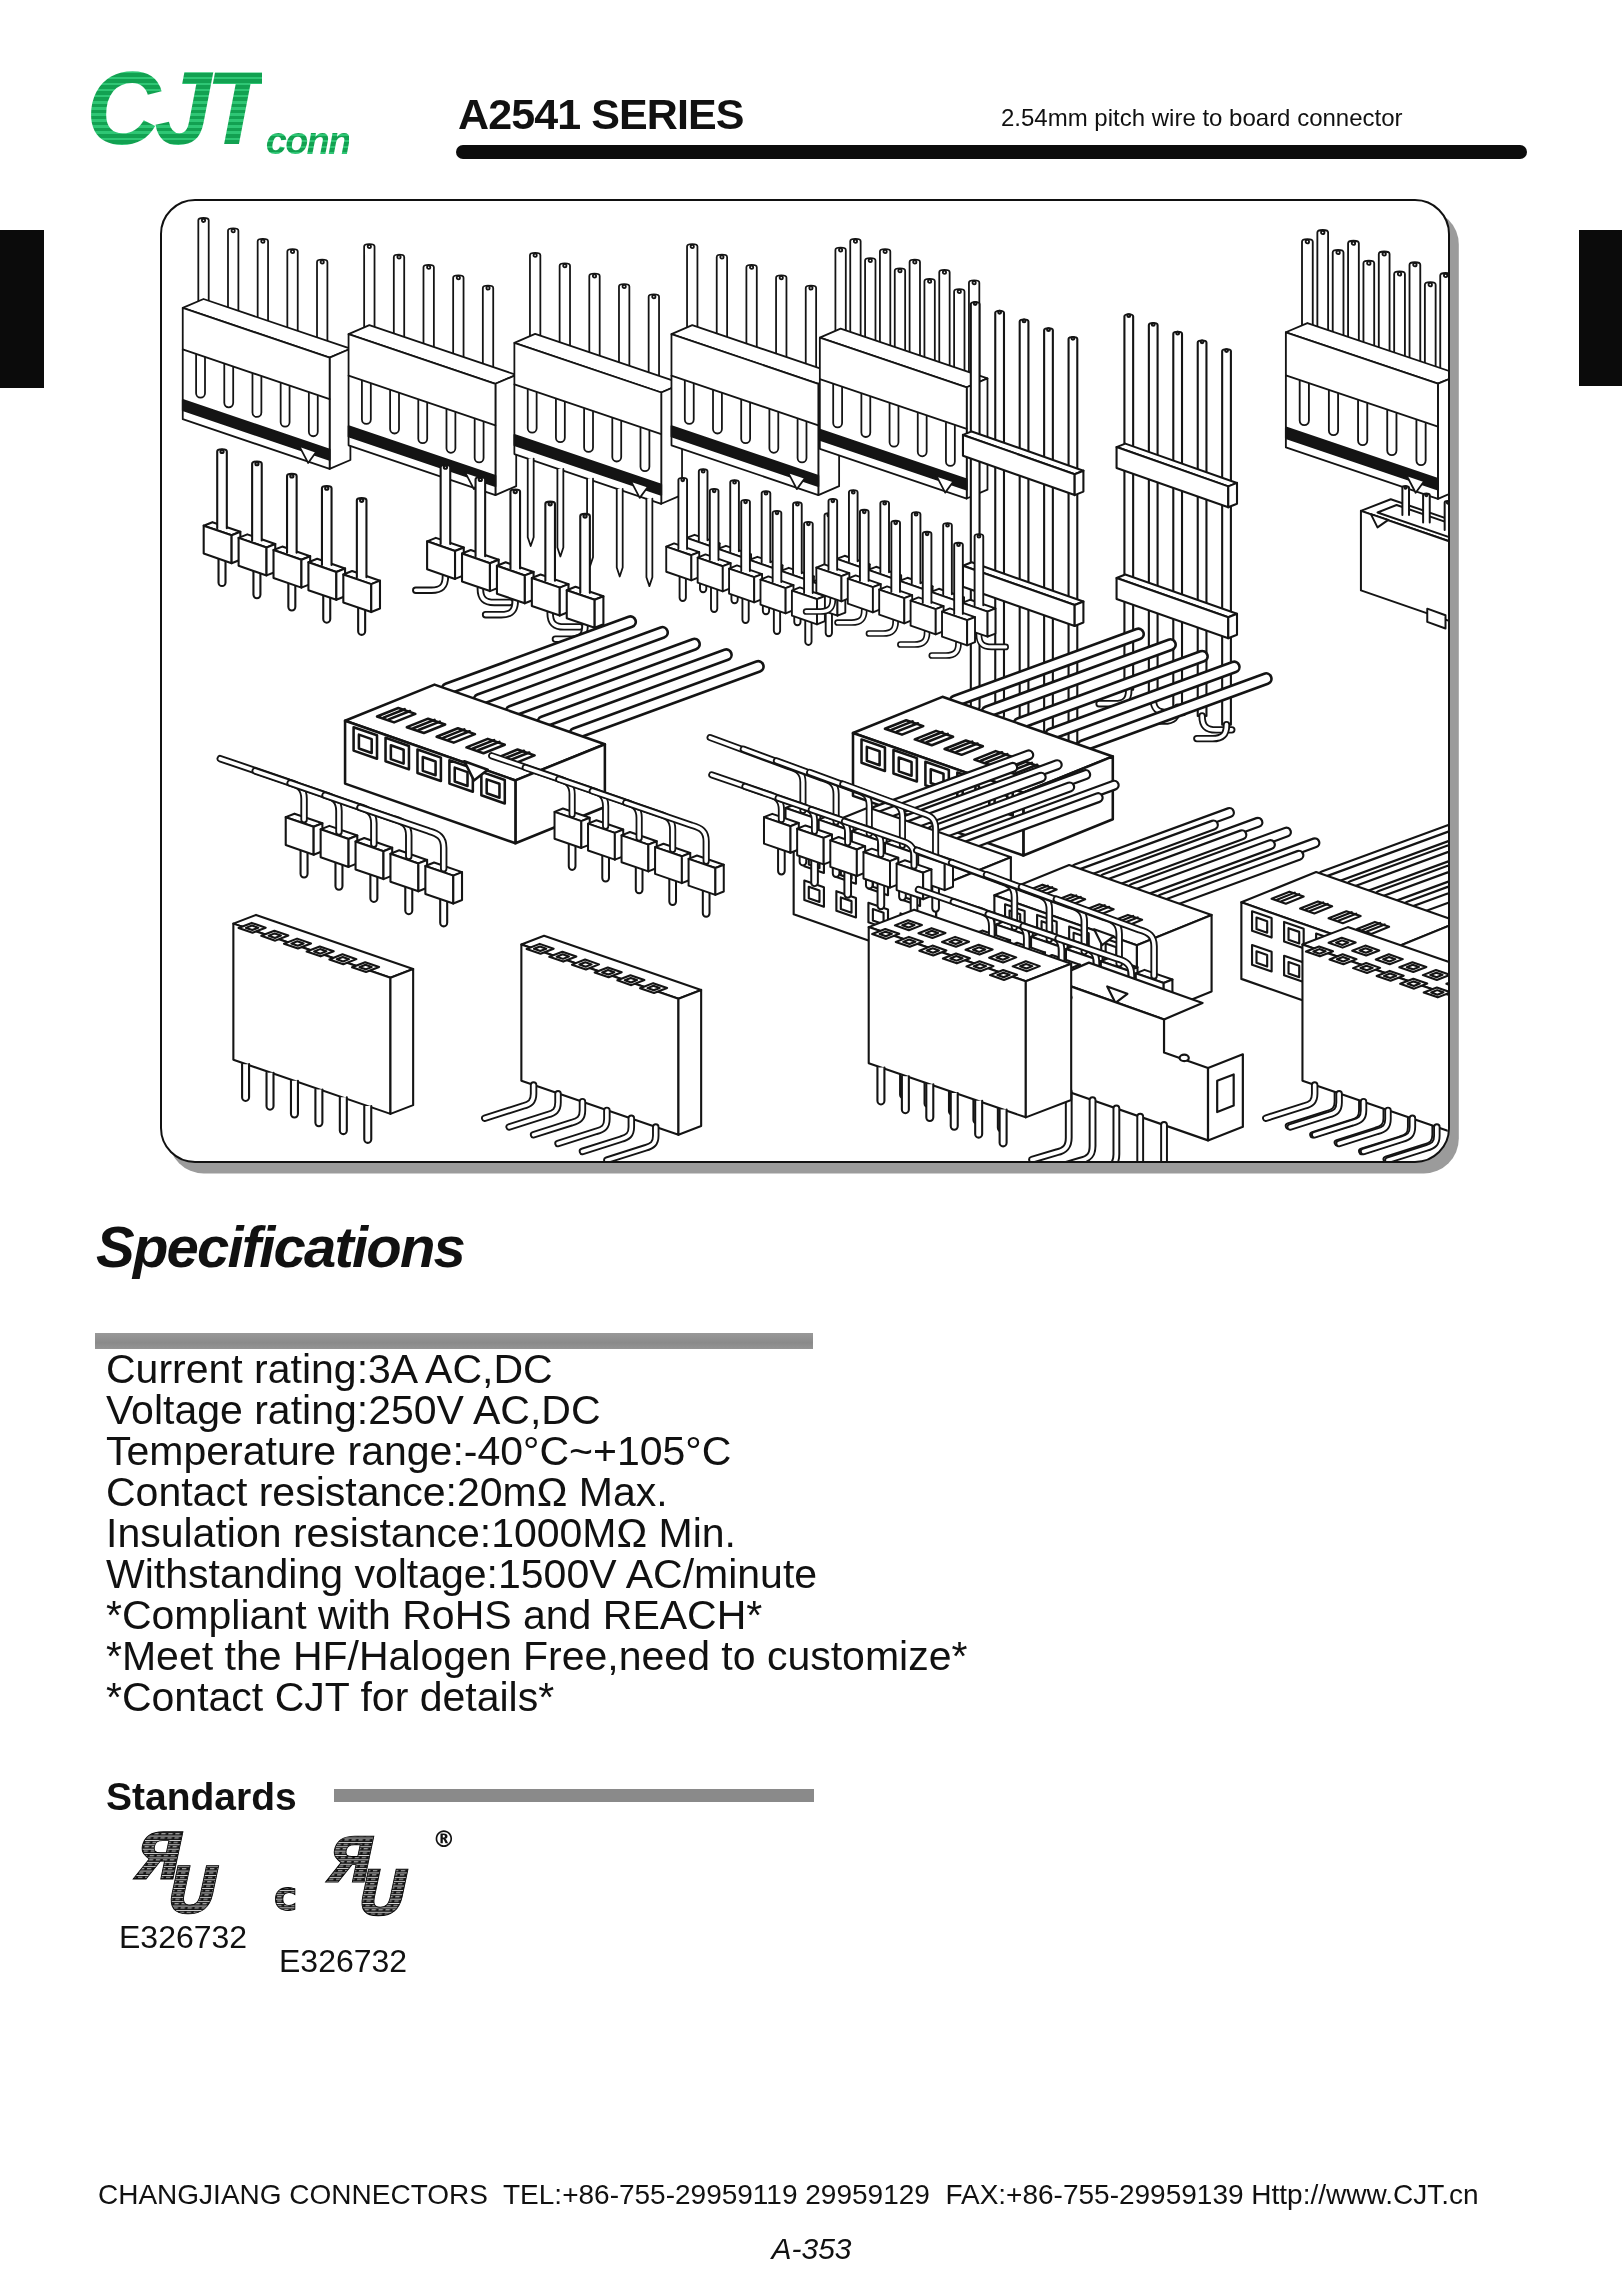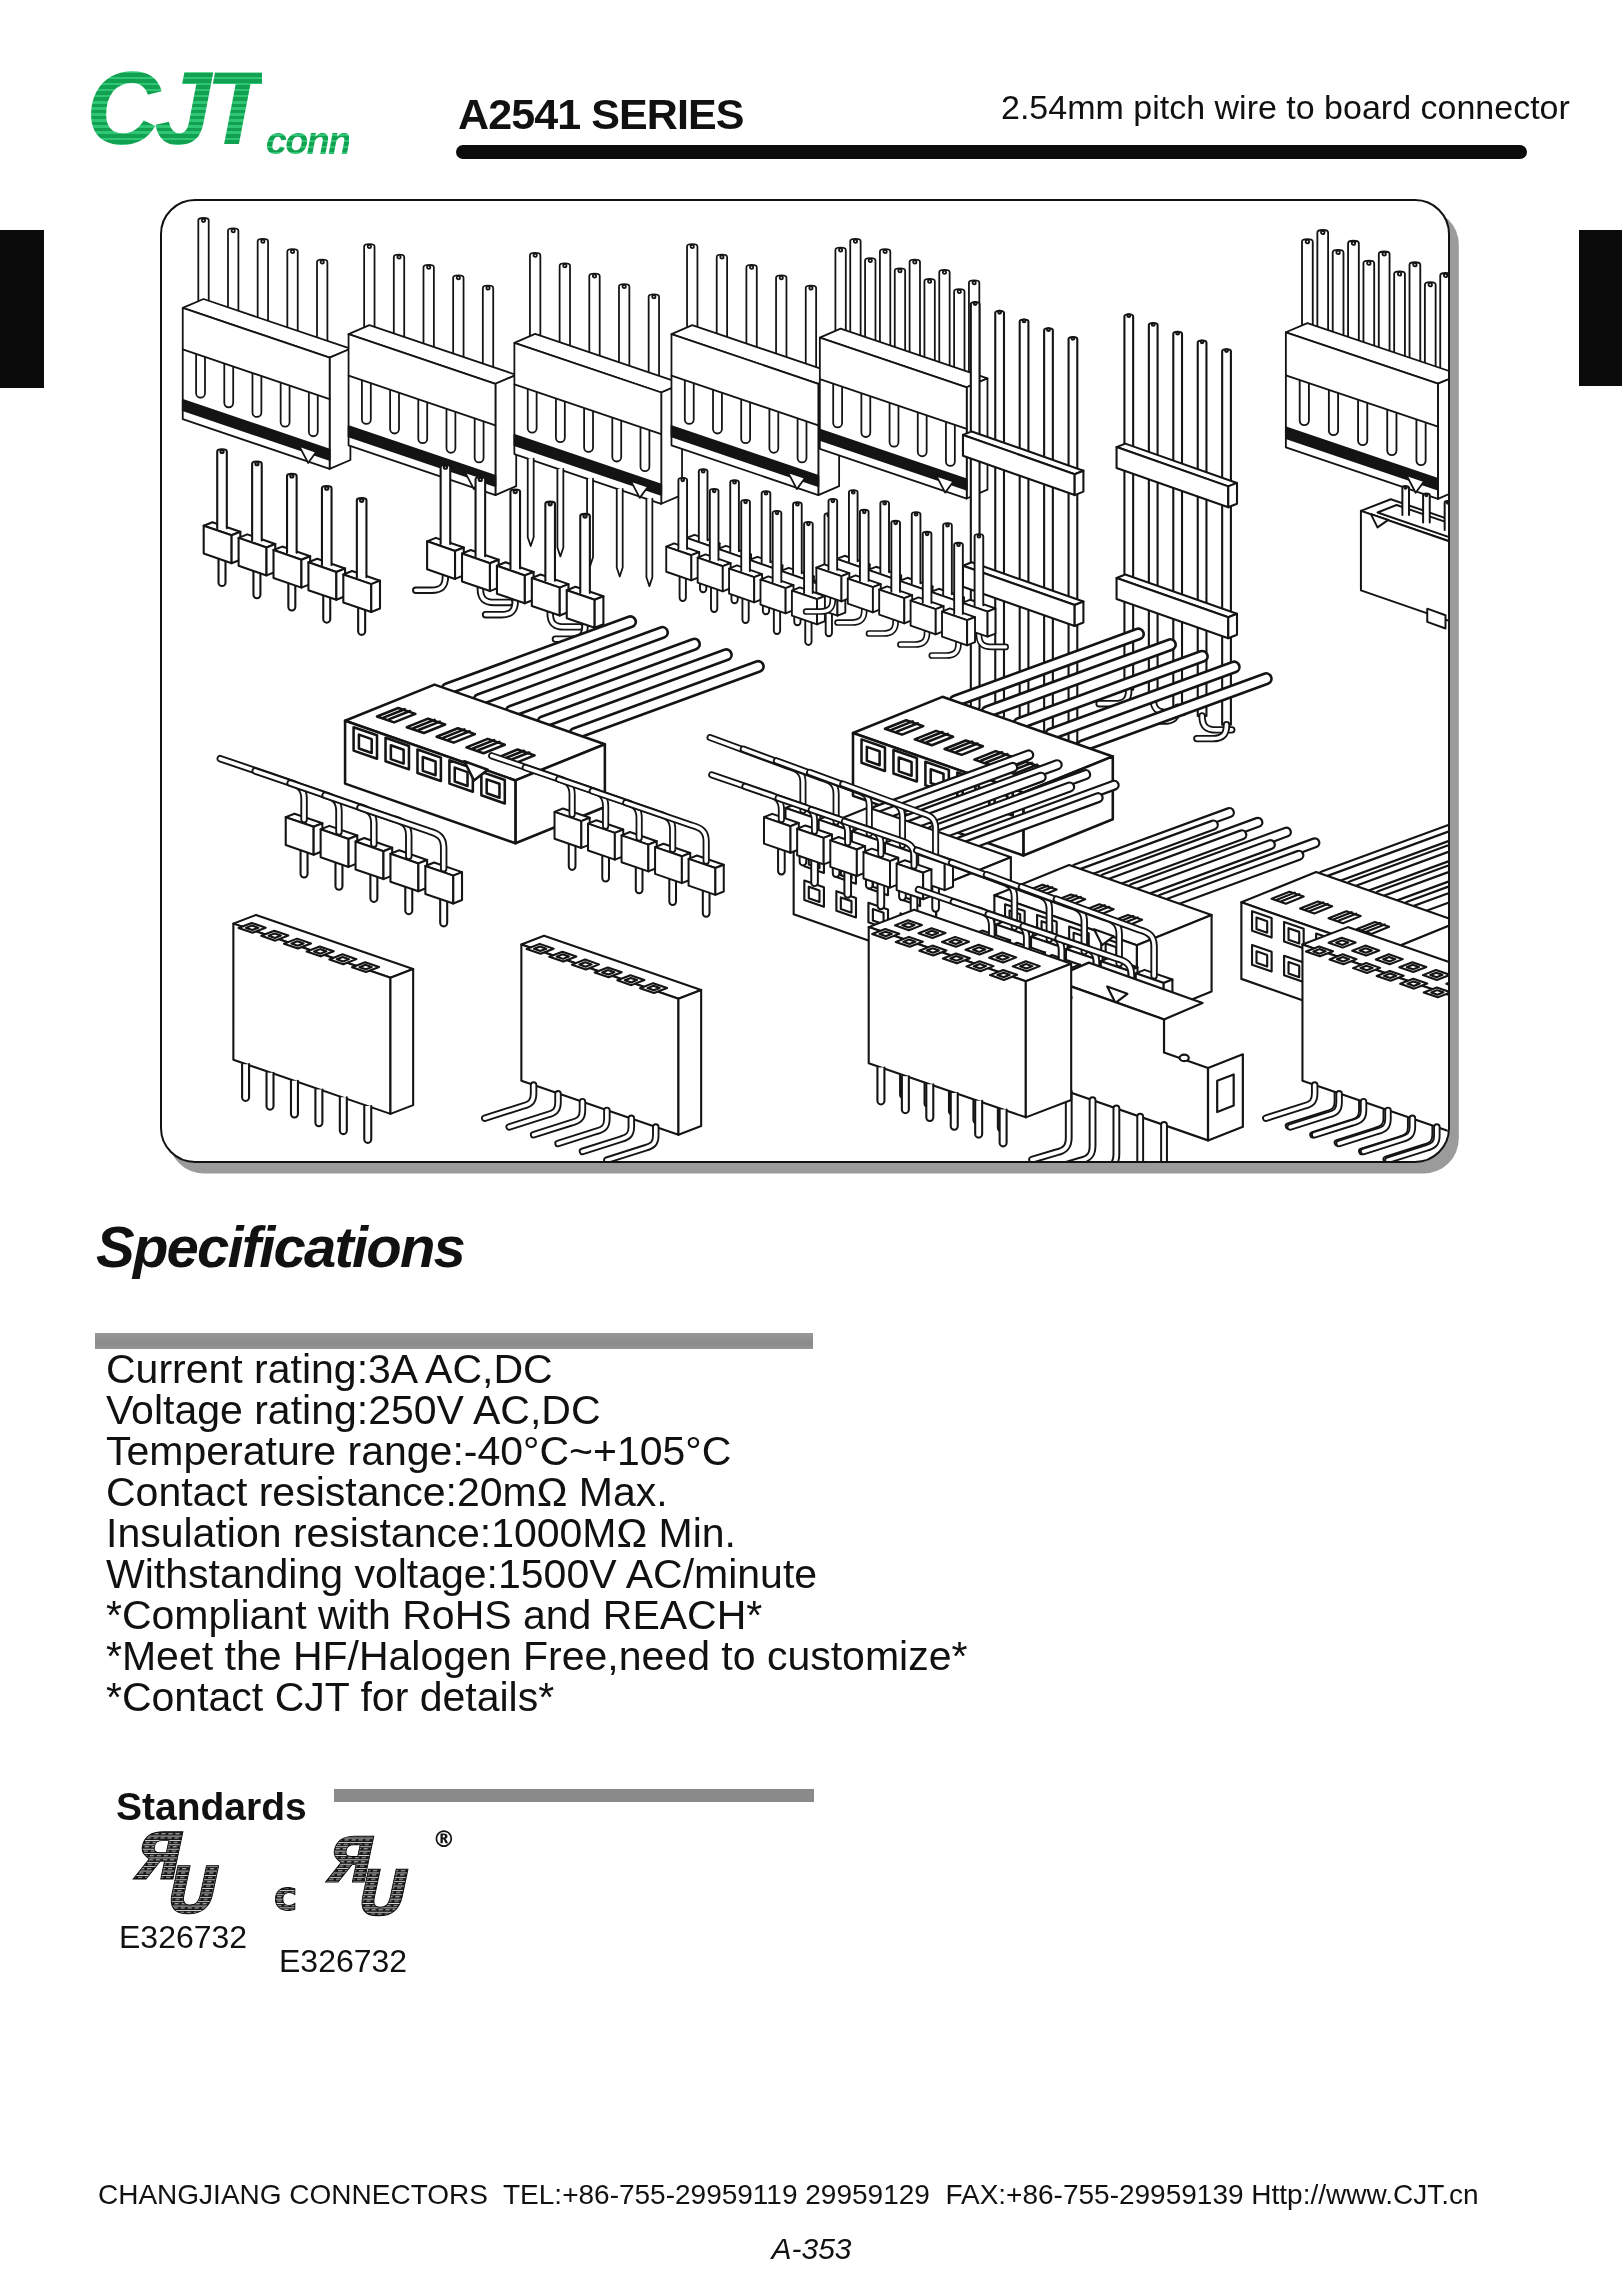--- a/index.html
+++ b/index.html
@@ -10,21 +10,21 @@
   .tab-right{left:1579px;top:230px;width:44px;height:156px;}
 
   
   .logo{position:absolute;left:86px;top:67px;display:flex;align-items:flex-end;}
   .logo-text{font-weight:bold;font-style:italic;
              background:repeating-linear-gradient(180deg,#12a151 0 3.5px,#2ec674 3.5px 6.1px);
              -webkit-background-clip:text;background-clip:text;color:transparent;}
   .logo .cjt{font-size:103px;line-height:0.82;letter-spacing:-6.1px;}
   .logo .conn{font-size:38px;line-height:0.9;letter-spacing:-1.8px;margin-left:3.5px;margin-bottom:-7px;text-align:right;}
   .series-title{position:absolute;left:450px;top:82px;font-size:43px;font-weight:bold;letter-spacing:-0.9px;}
-  .tagline{position:absolute;left:1001px;top:88px;font-size:34px;}
+  .tagline{position:absolute;left:1001px;top:104px;font-size:24px;}
   .header-bar{position:absolute;left:456px;top:145px;width:1071px;height:14px;background:#0c0c0c;border-radius:7px;}
 
   
   .drawing-box{position:absolute;left:160px;top:199px;width:1286px;height:960px;background:#fff;
                border:2.6px solid #111;border-radius:35px;box-shadow:8.8px 10.5px 0 #9b9b9b;overflow:hidden;}
   .art{fill:#fff;stroke:#141414;stroke-width:2.4;stroke-linejoin:round;stroke-linecap:round;}
   .k9{stroke:#141414;stroke-width:8.5;fill:none;stroke-linecap:round;}
   .w5{stroke:#fff;stroke-width:4.2;fill:none;stroke-linecap:round;}
   .k13{stroke:#141414;stroke-width:12.5;fill:none;stroke-linecap:round;}
   .w8{stroke:#fff;stroke-width:7.5;fill:none;stroke-linecap:round;}
@@ -603,21 +603,21 @@
     <div class="spec-line">Voltage rating:250V AC,DC</div>
     <div class="spec-line">Temperature range:-40°C~+105°C</div>
     <div class="spec-line">Contact resistance:20mΩ Max.</div>
     <div class="spec-line">Insulation resistance:1000MΩ Min.</div>
     <div class="spec-line">Withstanding voltage:1500V AC/minute</div>
     <div class="spec-line">*Compliant with RoHS and REACH*</div>
     <div class="spec-line">*Meet the HF/Halogen Free,need to customize*</div>
     <div class="spec-line">*Contact CJT for details*</div>
   </div>
 
-  <h3 class="std-title" style="margin:10px">Standards</h3>
+  <h3 class="std-title" style="margin:0">Standards</h3>
   <div class="std-rule"></div>
 
   <svg class="ul-mark ul-1" width="154" height="91" viewBox="0 0 176 104">
     <defs>
       <pattern id="h1" width="8" height="5" patternUnits="userSpaceOnUse">
         <rect width="8" height="5" fill="#151515"></rect>
         <path d="M0,1.5 H8 M0,3.8 H5" stroke="#fff" stroke-width="0.9" fill="none"></path>
       </pattern>
     </defs>
     <g transform="skewX(-12)" font-family="'DejaVu Sans',sans-serif" font-weight="bold" fill="url(#h1)" stroke="#000" stroke-width="1">

